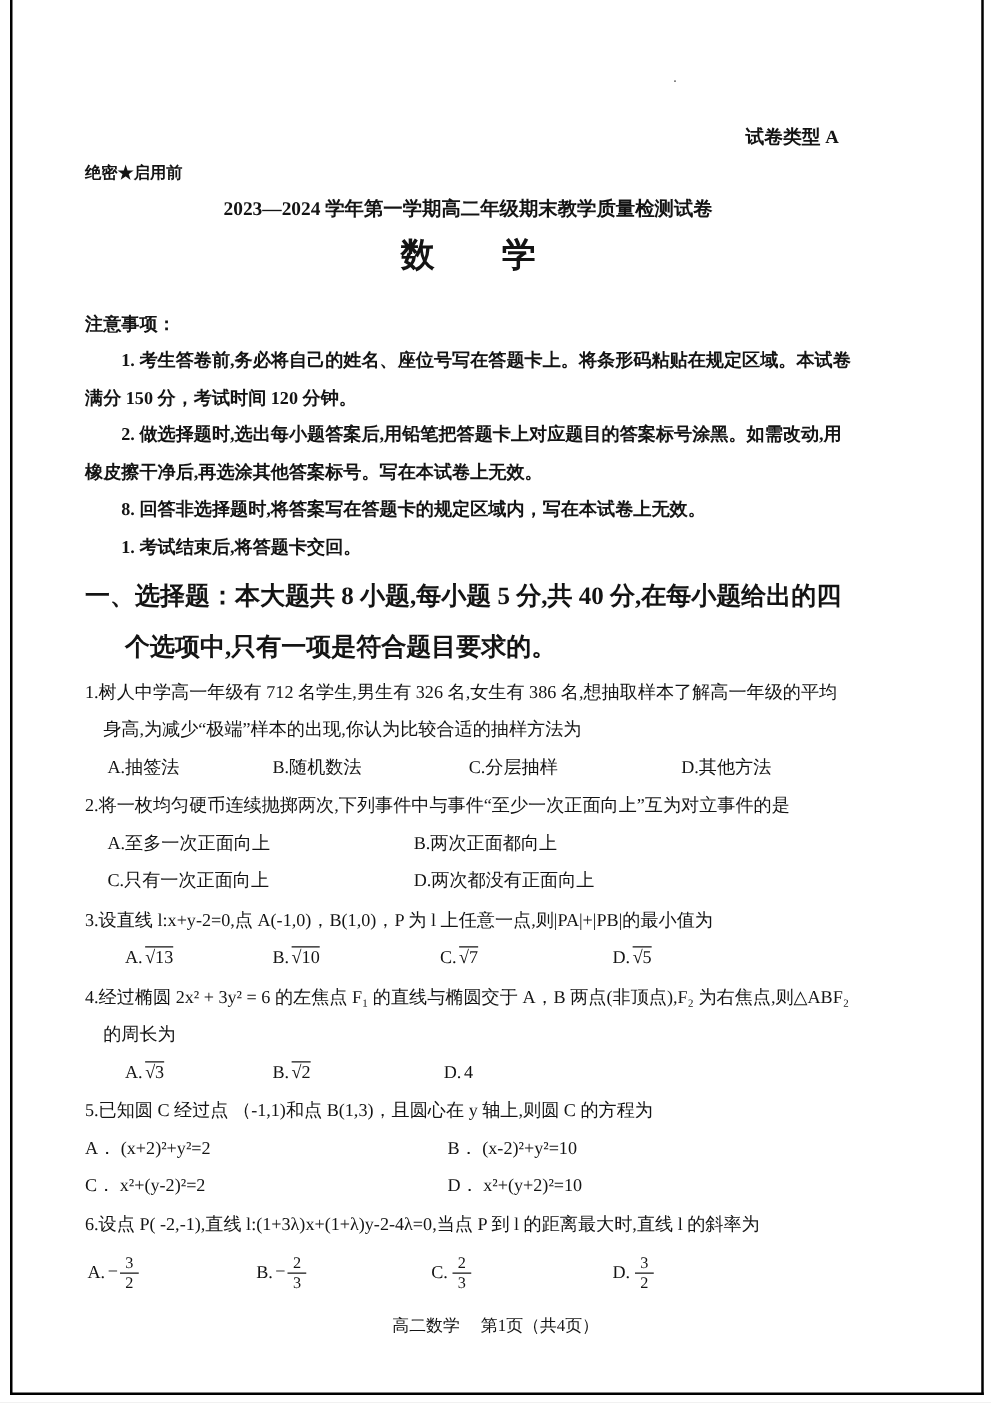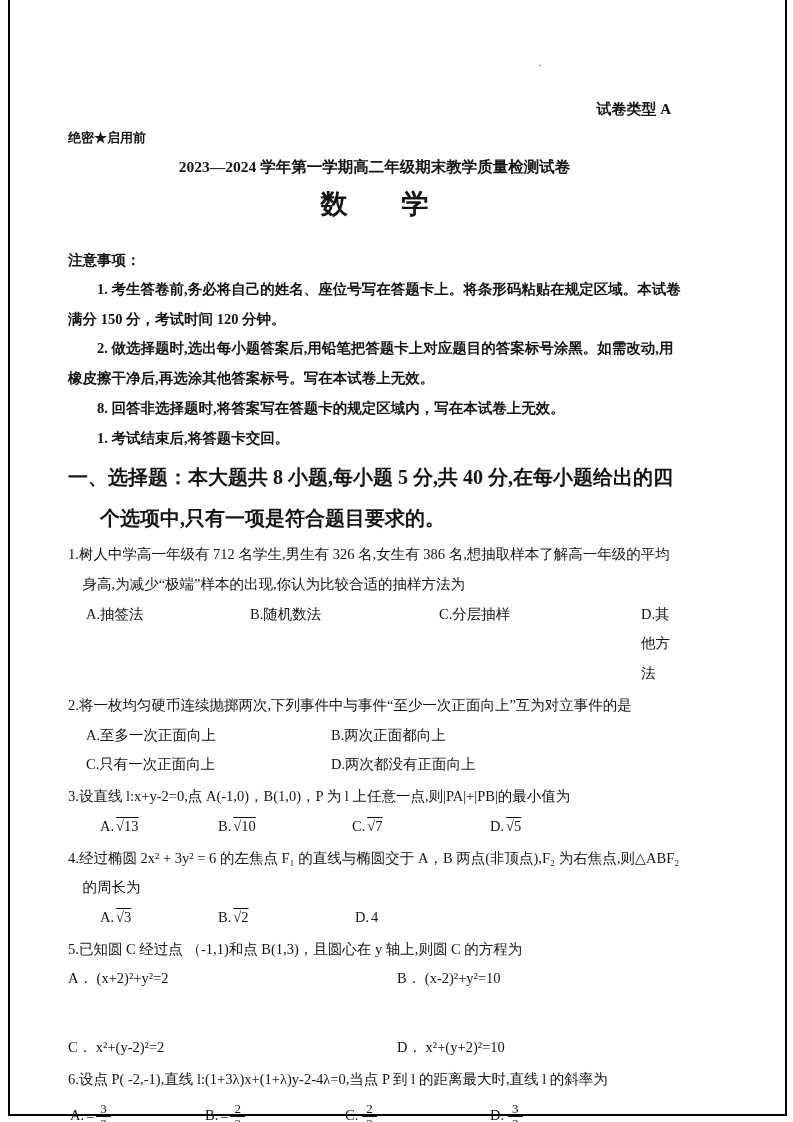--- a/index.html
+++ b/index.html
@@ -27,25 +27,25 @@
   .subject { text-align:center; font-size:27px; font-weight:bold; margin:8px 0 24px; }
   .notice-head { font-weight:bold; font-size:14.5px; line-height:2.0; }
   .notice { margin:0; font-weight:bold; font-size:14.5px; line-height:2.05; text-indent:2em; }
   .section-head {
     margin:4px 0 0; font-weight:bold; font-size:20px; line-height:2.05;
     padding-left:1.6em; text-indent:-1.6em;
   }
   .q { margin:1px 0 2px; }
   .stem { margin:0; font-size:14.5px; line-height:2.05; padding-left:1em; text-indent:-1em; }
   .opts { font-size:14.5px; line-height:2.05; }
-  .opts-1 { display:grid; grid-template-columns:132px 157px 170px auto; padding-left:18px;gap:32px; }
+  .opts-1 { display:grid; grid-template-columns:132px 157px 170px auto; padding-left:18px; }
   .opts-2 { display:grid; grid-template-columns:245px auto; padding-left:18px; }
   .opts-3 { display:grid; grid-template-columns:118px 134px 138px auto; padding-left:32px; }
   .opts-4 { display:grid; grid-template-columns:118px 137px 148px auto; padding-left:32px; }
-  .opts-5 { display:grid; grid-template-columns:290px auto;gap:39px; }
+  .opts-5 { display:grid; grid-template-columns:290px auto; }
   .opts-6 { display:grid; grid-template-columns:135px 140px 145px auto; padding-left:2px; line-height:1.2; padding-top:7px; padding-bottom:7px; align-items:center; }
   .sqrtv { text-decoration:overline; }
   .olabel { margin-right:2px; }
   .frac { display:inline-block; vertical-align:middle; text-align:center; font-size:13px; line-height:1.15; margin-left:2px; }
   .fnum { display:block; padding:0 4px; }
   .fden { display:block; border-top:1px solid #141414; padding:0 4px; }
   .sign { vertical-align:middle; }
   .footer { position:absolute; left:0; right:0; bottom:52px; text-align:center; font-size:13.5px; }
 </style>
 </head>
@@ -122,13 +122,14 @@
       <p class="stem">6.设点 P( -2,-1),直线 l:(1+3λ)x+(1+λ)y-2-4λ=0,当点 P 到 l 的距离最大时,直线 l 的斜率为</p>
       <div class="opts opts-6">
         <span><span class="olabel">A.</span><span class="sign">−</span><span class="frac"><span class="fnum">3</span><span class="fden">2</span></span></span>
         <span><span class="olabel">B.</span><span class="sign">−</span><span class="frac"><span class="fnum">2</span><span class="fden">3</span></span></span>
         <span><span class="olabel">C.</span><span class="sign"></span><span class="frac"><span class="fnum">2</span><span class="fden">3</span></span></span>
         <span><span class="olabel">D.</span><span class="sign"></span><span class="frac"><span class="fnum">3</span><span class="fden">2</span></span></span>
       </div>
     </div>
   </div>
 
+  <div class="footer">高二数学　 第1页（共4页）</div>
 </div>
 
 </body></html>

